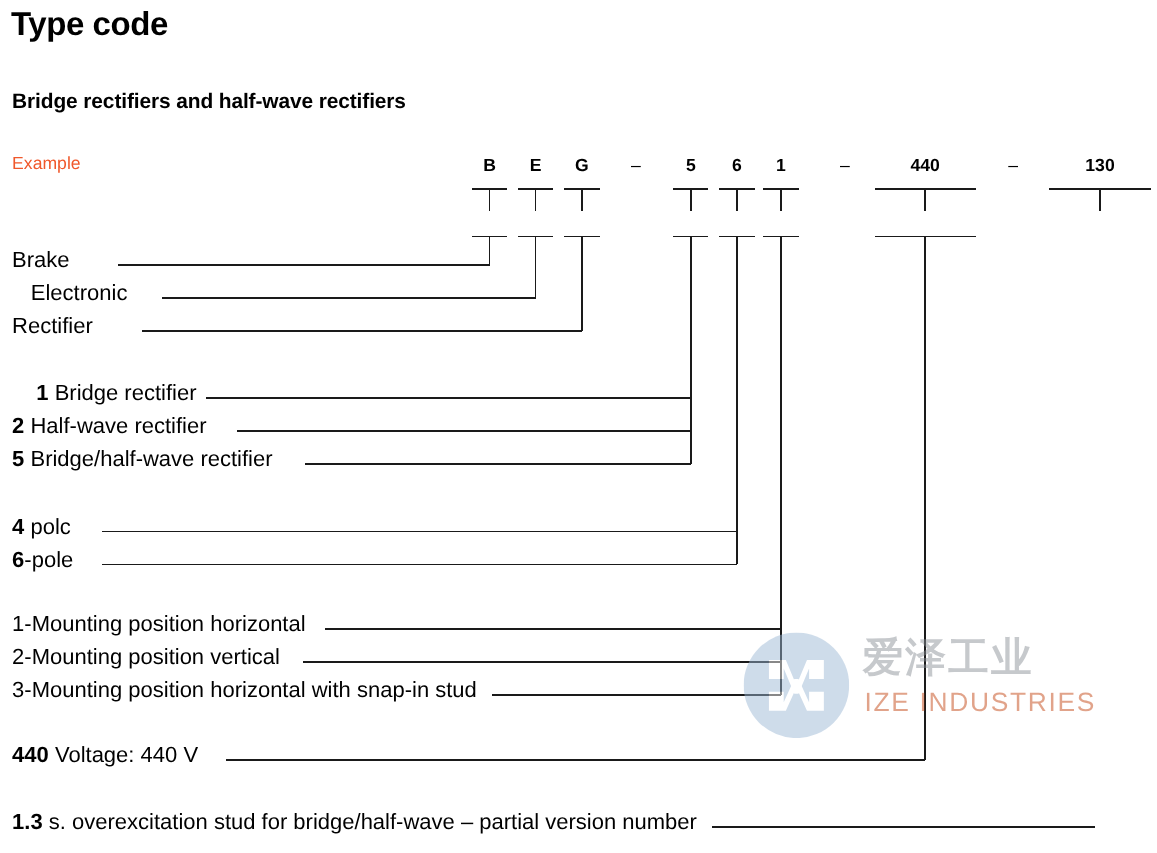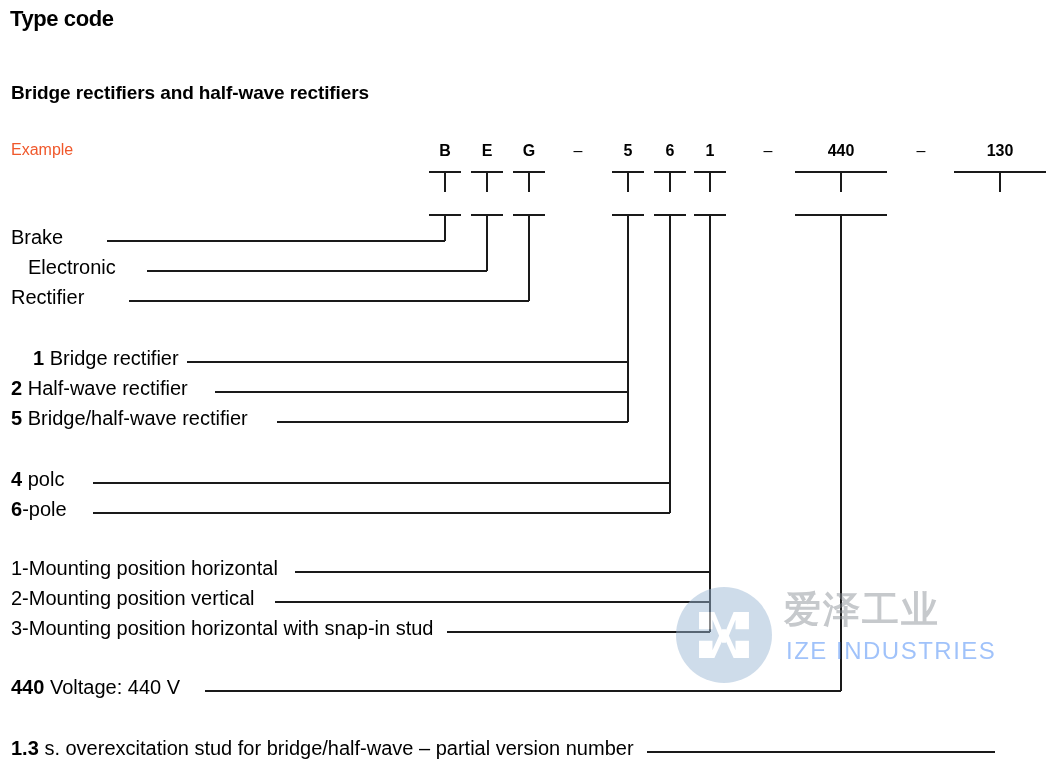--- a/index.html
+++ b/index.html
@@ -15,21 +15,21 @@
     overflow: hidden;
     font-family: "Liberation Sans", sans-serif;
     color: #000000;
   }
 
   
   #title {
     position: absolute;
     left: 10px;
     top: 8px;
-    font-size: 22px;
+    font-size: 30px;
     font-weight: bold;
     letter-spacing: -0.4px;
     line-height: 1;
   }
   #subtitle {
     position: absolute;
     left: 11px;
     top: 82px;
     font-size: 19px;
     font-weight: bold;
@@ -87,21 +87,20 @@
 
   
   #watermark {
     position: absolute;
     left: 676px;
     top: 575px;
     width: 350px;
     height: 100px;
     opacity: 0.48;
     pointer-events: none;
-    margin-top: 12px;
   }
   #wm-logo {
     position: absolute;
     left: 0;
     top: 0;
     width: 96px;
     height: 96px;
   }
   #wm-cn {
     position: absolute;
@@ -113,21 +112,21 @@
     letter-spacing: 2px;
     line-height: 1;
     white-space: nowrap;
   }
   #wm-en {
     position: absolute;
     left: 110px;
     top: 52px;
     font-size: 24px;
     font-weight: normal;
-    color: #3b82f6;
+    color: #c2410c;
     letter-spacing: 1.5px;
     line-height: 1;
     white-space: nowrap;
   }
 </style>
 </head>
 <body>
 
 <div id="page">
 

